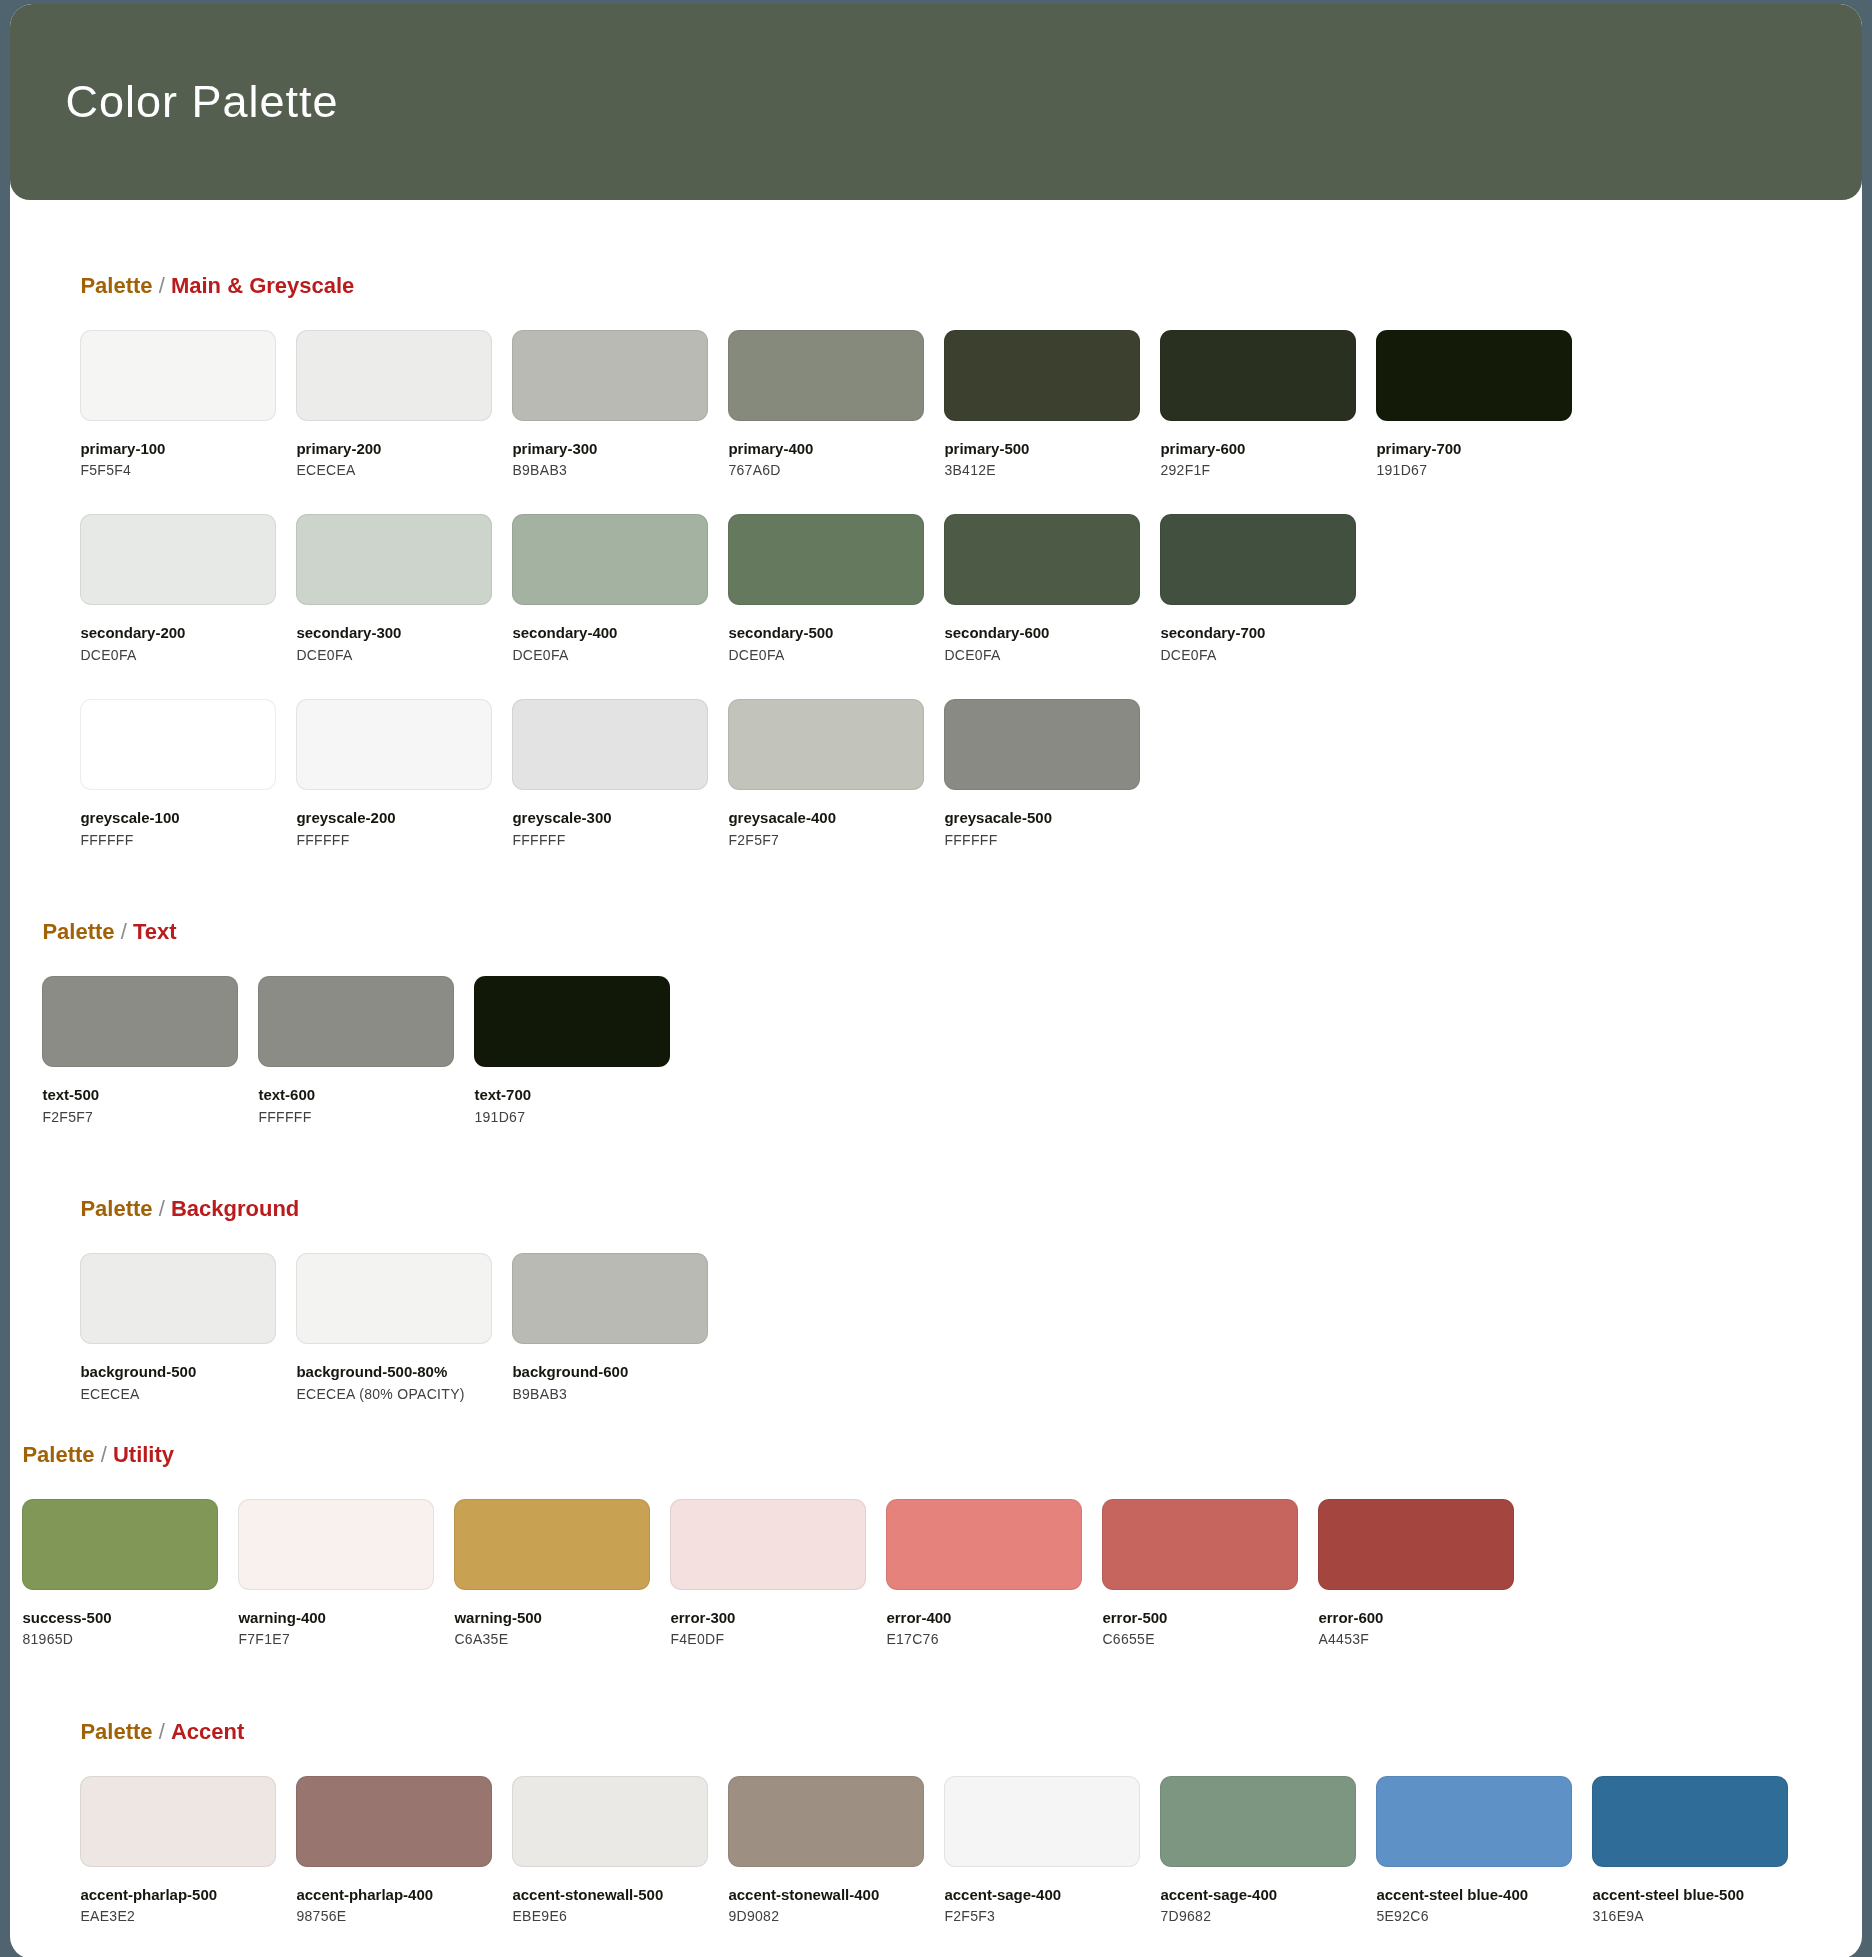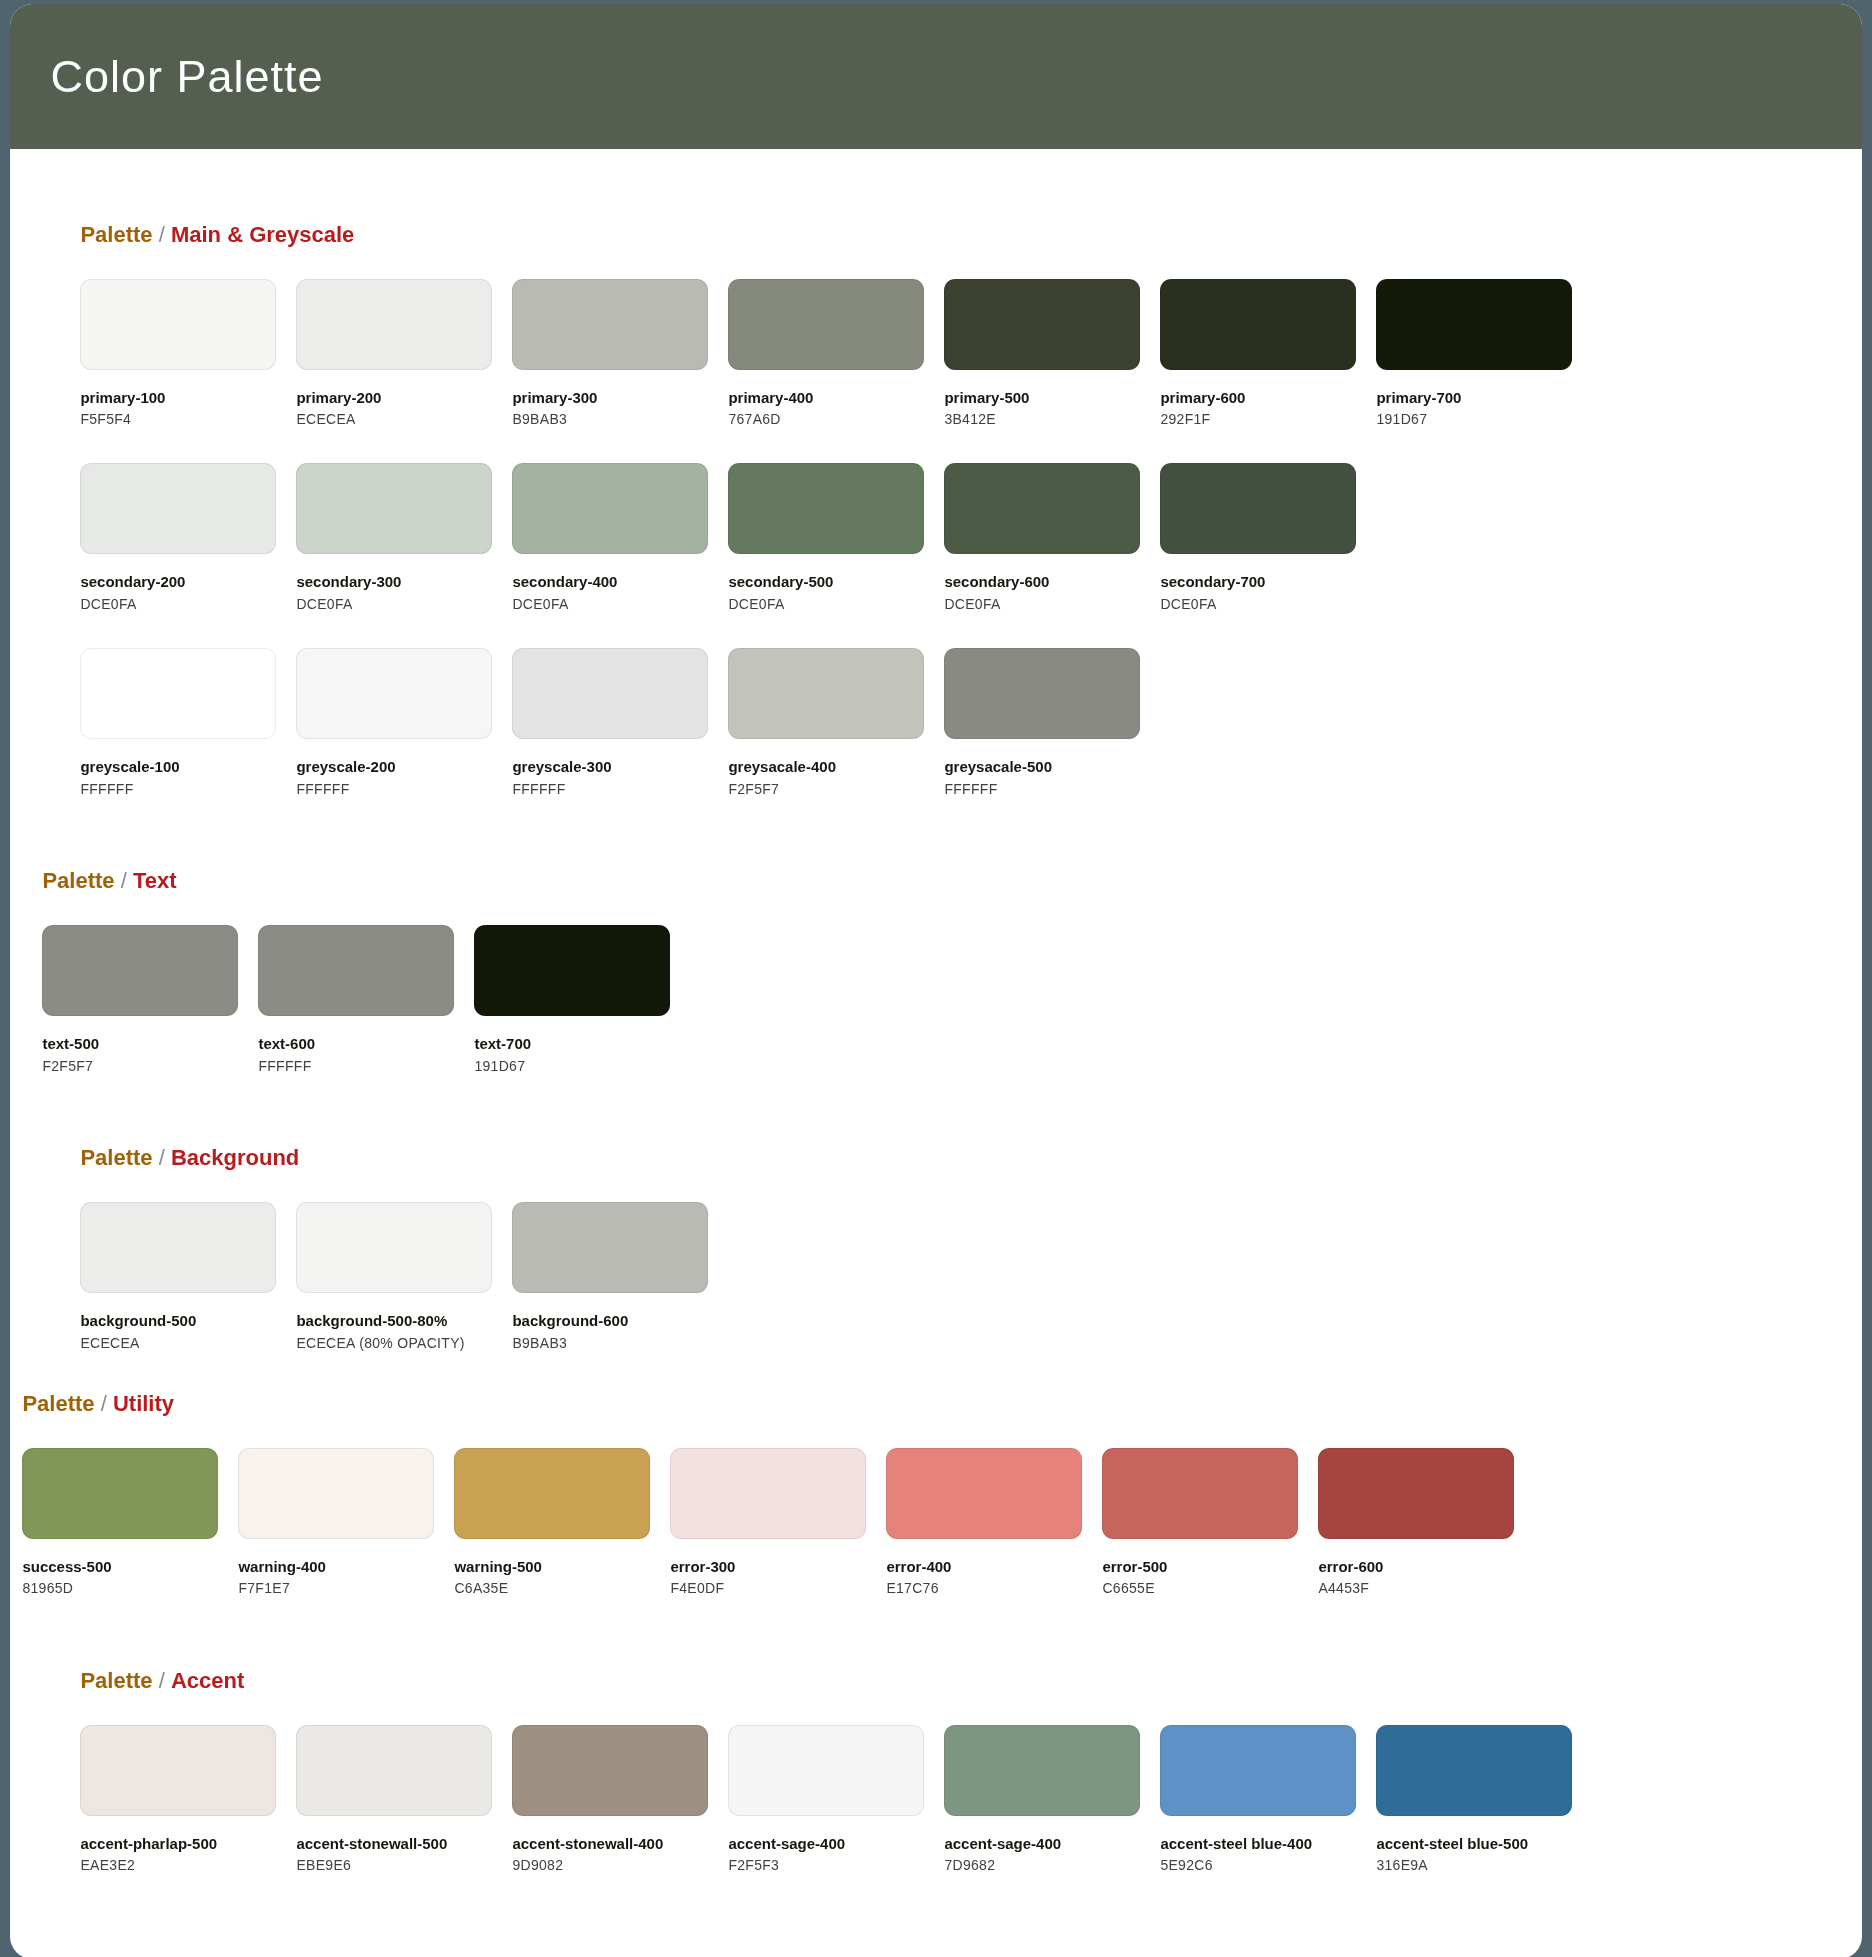--- a/index.html
+++ b/index.html
@@ -18,26 +18,27 @@
     position: absolute;
     left: 10.4px;
     top: 3.5px;
     width: 1852px;
     height: 1955px;
     background: #ffffff;
     border-radius: 22.6px 22.6px 22.6px 22.6px;
     overflow: hidden;
   }
   .page-header {
-    height: 145px;
+    height: 196px;
     background: #545f50;
     display: flex;
     align-items: center;
     box-sizing: border-box;
-    padding: 0 0 0 40px;
+    padding: 0 0 0 55px;
+    border-radius: 20px;
   }
   .page-title {
     color: #ffffff;
     font-size: 45px;
     font-weight: 400;
     letter-spacing: 1px;
     line-height: 1;
   }
   .content {
     padding: 0 0 0 0;
@@ -309,20 +310,25 @@
         <div class="section" id="sec-accent">
           <div class="section-heading"><span class="crumb">Palette</span> <span class="crumb-sep">/</span> <span class="crumb-current">Accent</span></div>
           <div class="rows-wrap">
             <div class="swatch-row">
               <div class="swatch-cell">
                 <div class="swatch-chip" style="background: rgb(237, 230, 226);"></div>
                 <div class="swatch-name">accent-pharlap-500</div>
                 <div class="swatch-hex">EAE3E2</div>
               </div>
               <div class="swatch-cell">
+                <div class="swatch-chip" style="background: rgb(152, 117, 110);"></div>
+                <div class="swatch-name">accent-pharlap-400</div>
+                <div class="swatch-hex">98756E</div>
+              </div>
+              <div class="swatch-cell">
                 <div class="swatch-chip" style="background: rgb(235, 233, 230);"></div>
                 <div class="swatch-name">accent-stonewall-500</div>
                 <div class="swatch-hex">EBE9E6</div>
               </div>
               <div class="swatch-cell">
                 <div class="swatch-chip" style="background: rgb(157, 144, 130);"></div>
                 <div class="swatch-name">accent-stonewall-400</div>
                 <div class="swatch-hex">9D9082</div>
               </div>
               <div class="swatch-cell">

